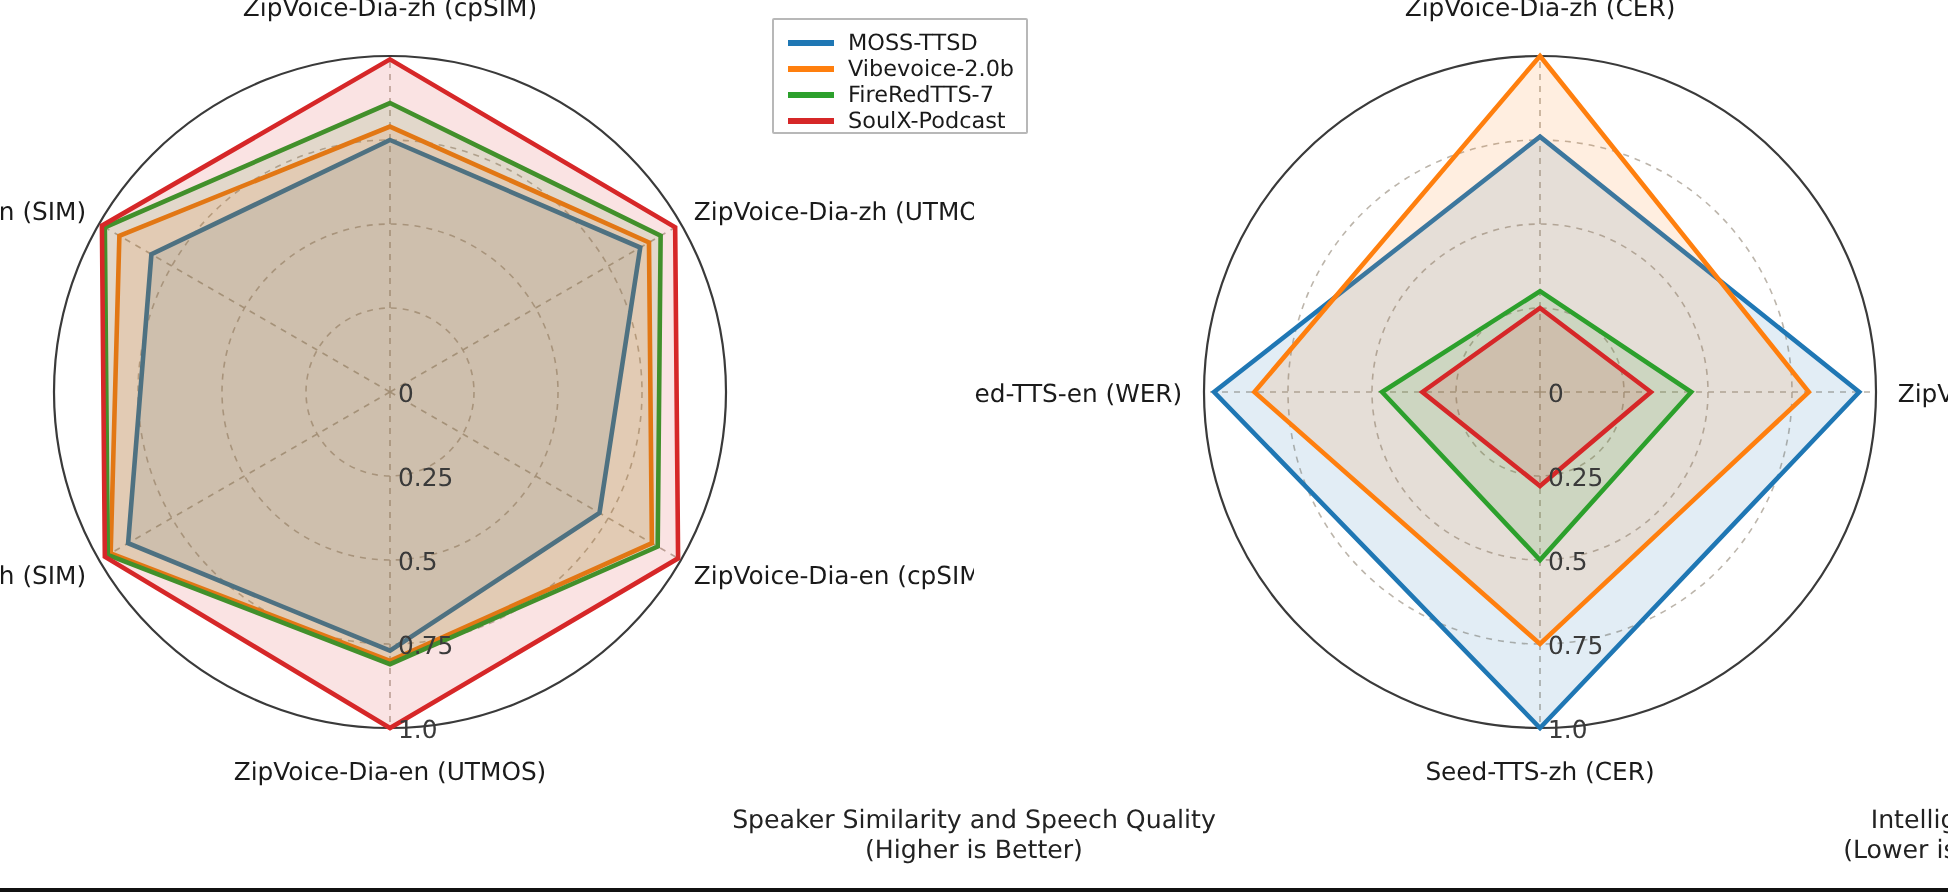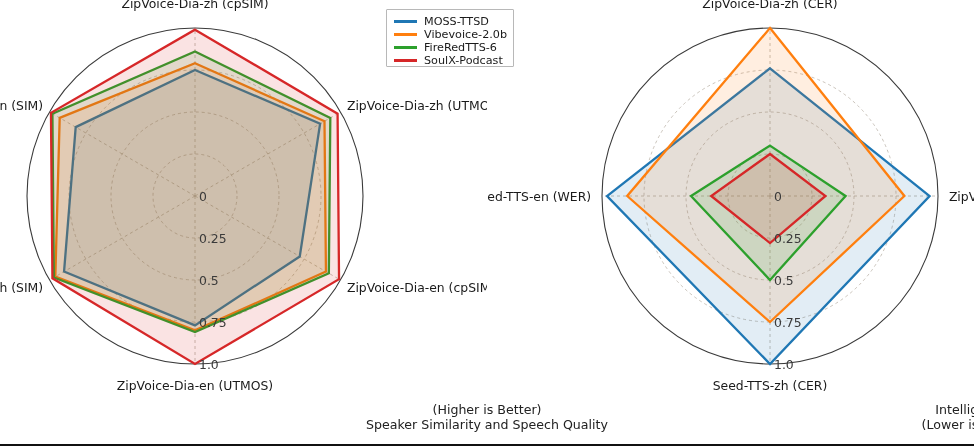--- a/index.html
+++ b/index.html
@@ -152,41 +152,41 @@
         <rect x="458.88" y="189.5" width="141.45000000000002" height="15" fill="#ffffff" opacity="0.8"></rect>
         <text x="461.88" y="201" class="axis-label" text-anchor="start">ZipVoice-Dia-en (WER)</text>
         <rect x="225.175" y="378.5" width="115.65" height="15" fill="#ffffff" opacity="0.8"></rect>
         <text x="283" y="390" class="axis-label" text-anchor="middle">Seed-TTS-zh (CER)</text>
         <rect x="-8.530000000000001" y="189.50000000000003" width="115.65" height="15" fill="#ffffff" opacity="0.8"></rect>
         <text x="104.12" y="201.00000000000003" class="axis-label" text-anchor="end">Seed-TTS-en (WER)</text>
       </svg>
   </div>
 
   <div class="caption" id="caption-left">
+    <div>Speaker Similarity and Speech Quality</div>
     <div>(Higher is Better)</div>
-    <div>Speaker Similarity and Speech Quality</div>
   </div>
 
   <div class="caption" id="caption-right">
     <div>Intelligibility</div>
     <div>(Lower is Better)</div>
   </div>
 
   <div id="legend">
       <div class="legend-row">
         <span class="legend-swatch" style="background: rgb(31, 119, 180);"></span>
         <span class="legend-text">MOSS-TTSD</span>
       </div>
       <div class="legend-row">
         <span class="legend-swatch" style="background: rgb(255, 127, 14);"></span>
         <span class="legend-text">Vibevoice-2.0b</span>
       </div>
       <div class="legend-row">
         <span class="legend-swatch" style="background: rgb(44, 160, 44);"></span>
-        <span class="legend-text">FireRedTTS-6</span>
+        <span class="legend-text">FireRedTTS-7</span>
       </div>
       <div class="legend-row">
         <span class="legend-swatch" style="background: rgb(214, 39, 40);"></span>
         <span class="legend-text">SoulX-Podcast</span>
       </div>
     </div>
 
   <div class="bottomrule"></div>
 </div>
 

